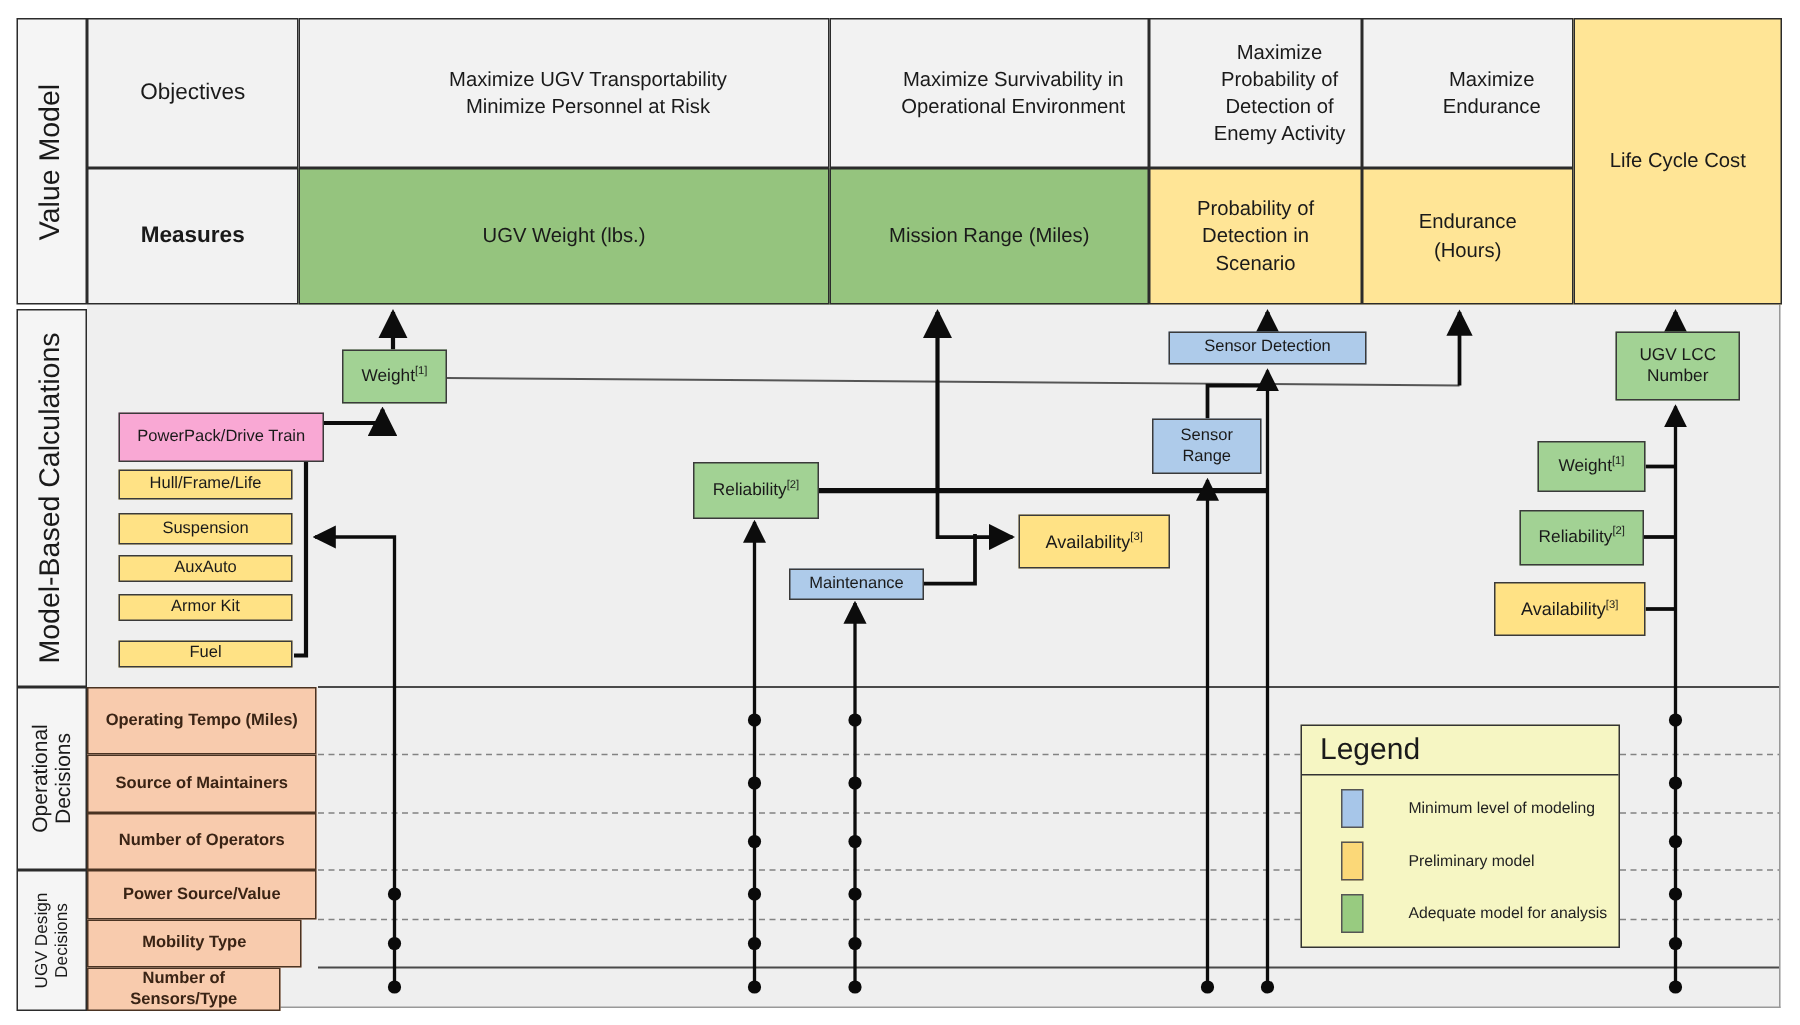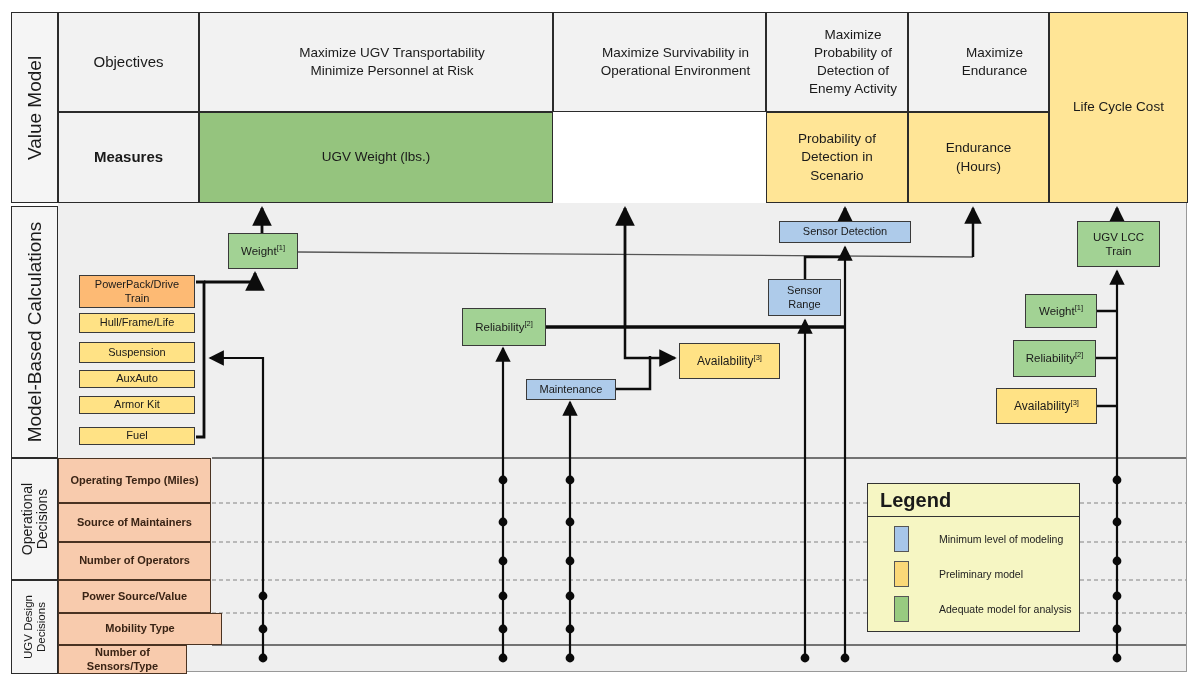--- a/index.html
+++ b/index.html
@@ -18,21 +18,21 @@
   .box sup{font-size:7.5px;line-height:0;}
   .vlabel{position:absolute;box-sizing:border-box;border:1.5px solid #2b2b2b;background:#F5F5F5;overflow:hidden;}
   .vlabel>span{position:absolute;left:50%;top:50%;transform:translate(-50%,-50%) rotate(-90deg);
        text-align:center;line-height:1.1;}
   .big-v{font-size:19px;white-space:nowrap;}
   .orow{position:absolute;box-sizing:border-box;border:1px solid #4a3322;background:#F8CBAD;
         display:flex;align-items:center;justify-content:center;text-align:center;
         font-size:11px;font-weight:bold;color:#3a2415;line-height:1.2;}
   #legend{position:absolute;box-sizing:border-box;border:1.5px solid #333;background:#F6F6C3;}
   #legend .ltitle{font-size:20px;padding:3px 12px;border-bottom:1.5px solid #333;height:33px;
-        box-sizing:border-box;display:flex;align-items:center;font-weight:bold;}
+        box-sizing:border-box;display:flex;align-items:center;}
   .litem{display:flex;align-items:center;margin:9px 0 0 26px;height:26px;}
   .lswatch{width:15px;height:26px;border:1px solid #555;box-sizing:border-box;display:inline-block;}
   .llabel{font-size:10.5px;margin-left:30px;color:#222;}
   svg{position:absolute;left:0;top:0;}
 </style>
 </head>
 <body>
 
 <div id="stage">
 
@@ -139,69 +139,70 @@
   <div class="cell obj" style="left:553px;top:12px;width:213px;height:100px;">Maximize Survivability in
 Operational Environment</div>
   <div class="cell obj" style="left:766px;top:12px;width:142px;height:100px;">Maximize
 Probability of
 Detection of
 Enemy Activity</div>
   <div class="cell obj" style="left:908px;top:12px;width:141px;height:100px;">Maximize
 Endurance</div>
 
   <div class="cell meas" style="left: 199px; top: 112px; width: 354px; height: 91px; background-color: rgb(149, 196, 126);">UGV Weight (lbs.)</div>
+  <div class="cell meas" style="left: 553px; top: 112px; width: 213px; height: 91px; background-color: rgb(149, 196, 126);">Mission Range (Miles)</div>
   <div class="cell meas" style="left: 766px; top: 112px; width: 142px; height: 91px; background-color: rgb(255, 229, 150);">Probability of
 Detection in
 Scenario</div>
   <div class="cell meas" style="left: 908px; top: 112px; width: 141px; height: 91px; background-color: rgb(255, 229, 150);">Endurance
 (Hours)</div>
 
   <div class="cell meas" style="left: 1049px; top: 12px; width: 139px; height: 191px; background-color: rgb(255, 229, 150);">Life Cycle Cost</div>
 
   <div class="box" style="left: 228px; top: 233px; width: 70px; height: 36px; font-size: 11.5px; background-color: rgb(162, 210, 148);">
     <span><span>Weight</span><sup>[1]</sup></span>
     </div>
 
-  <div class="box" style="left: 79px; top: 275px; width: 116px; height: 33px; background-color: #fdba74;">PowerPack/Drive Train</div>
+  <div class="box" style="left: 79px; top: 275px; width: 137px; height: 33px; background-color: #f9a8d4;">PowerPack/Drive Train</div>
   <div class="box" style="left: 79px; top: 313px; width: 116px; height: 20px; background-color: rgb(255, 226, 133);">Hull/Frame/Life</div>
   <div class="box" style="left: 79px; top: 342px; width: 116px; height: 21px; background-color: rgb(255, 226, 133);">Suspension</div>
   <div class="box" style="left: 79px; top: 370px; width: 116px; height: 18px; background-color: rgb(255, 226, 133);">AuxAuto</div>
   <div class="box" style="left: 79px; top: 396px; width: 116px; height: 18px; background-color: rgb(255, 226, 133);">Armor Kit</div>
   <div class="box" style="left: 79px; top: 427px; width: 116px; height: 18px; background-color: rgb(255, 226, 133);">Fuel</div>
 
   <div class="box" style="left: 462px; top: 308px; width: 84px; height: 38px; font-size: 11.5px; background-color: rgb(162, 210, 148);">
     <span><span>Reliability</span><sup>[2]</sup></span>
     </div>
 
   <div class="box" style="left: 526px; top: 379px; width: 90px; height: 21px; background-color: rgb(174, 203, 234);">Maintenance</div>
 
   <div class="box" style="left: 679px; top: 343px; width: 101px; height: 36px; font-size: 12px; background-color: rgb(255, 226, 133);">
     <span><span>Availability</span><sup>[3]</sup></span>
     </div>
 
   <div class="box" style="left: 779px; top: 221px; width: 132px; height: 22px; background-color: rgb(174, 203, 234);">Sensor Detection</div>
   <div class="box" style="left: 768px; top: 279px; width: 73px; height: 37px; background-color: rgb(174, 203, 234);">Sensor Range</div>
 
-  <div class="box" style="left: 1077px; top: 221px; width: 83px; height: 46px; font-size: 11.5px; padding: 2px 10px; background-color: rgb(162, 210, 148);">UGV LCC Train</div>
+  <div class="box" style="left: 1077px; top: 221px; width: 83px; height: 46px; font-size: 11.5px; padding: 2px 10px; background-color: rgb(162, 210, 148);">UGV LCC Number</div>
 
   <div class="box" style="left: 1025px; top: 294px; width: 72px; height: 34px; font-size: 11.5px; background-color: rgb(162, 210, 148);">
     <span><span>Weight</span><sup>[1]</sup></span>
     </div>
   <div class="box" style="left: 1013px; top: 340px; width: 83px; height: 37px; font-size: 11.5px; background-color: rgb(162, 210, 148);">
     <span><span>Reliability</span><sup>[2]</sup></span>
     </div>
   <div class="box" style="left: 996px; top: 388px; width: 101px; height: 36px; font-size: 12px; background-color: rgb(255, 226, 133);">
     <span><span>Availability</span><sup>[3]</sup></span>
     </div>
 
   <div class="orow" style="left:58px;top:458px;width:153px;height:45px;">Operating Tempo (Miles)</div>
   <div class="orow" style="left:58px;top:503px;width:153px;height:39px;">Source of Maintainers</div>
   <div class="orow" style="left:58px;top:542px;width:153px;height:38px;">Number of Operators</div>
   <div class="orow" style="left:58px;top:580px;width:153px;height:33px;">Power Source/Value</div>
-  <div class="orow" style="left:58px;top:613px;width:164px;height:32px;text-align:center;">Mobility Type</div>
+  <div class="orow" style="left:58px;top:613px;width:143px;height:32px;text-align:center;">Mobility Type</div>
   <div class="orow" style="left:58px;top:645px;width:129px;height:29px;">Number of Sensors/Type</div>
 
   <div id="legend" style="left:867px;top:483px;width:213px;height:149px;">
     <div class="ltitle">Legend</div>
     <div class="litem">
       <span class="lswatch" style="background-color: rgb(167, 198, 233);"></span>
       <span class="llabel">Minimum level of modeling</span>
     </div>
     <div class="litem">
       <span class="lswatch" style="background-color: rgb(251, 216, 120);"></span>

